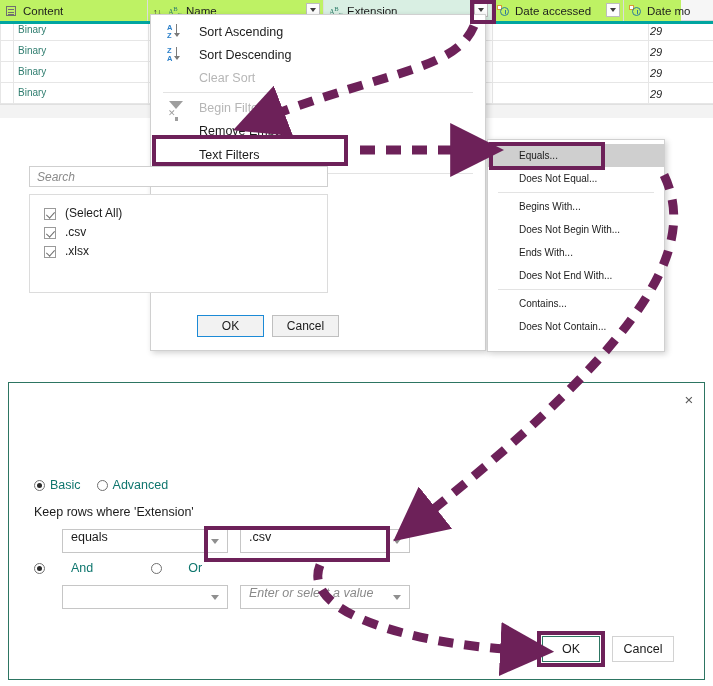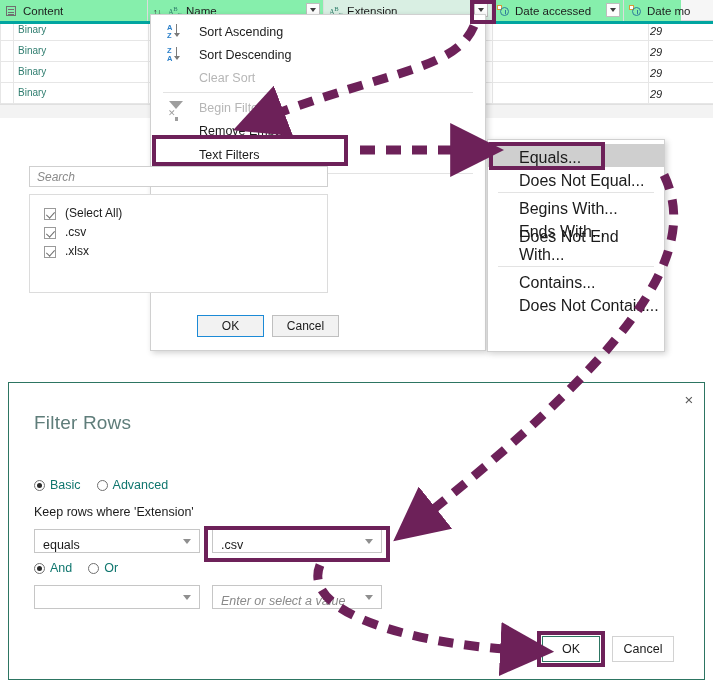--- a/index.html
+++ b/index.html
@@ -11,21 +11,21 @@
     overflow: hidden;
   }
   #root { position: relative; width: 713px; height: 686px; background:#fff; }
 
   
   .grid { position:absolute; left:0; top:0; width:713px; height:380px; background:#fff; }
   .grid-header { position:absolute; left:0; top:0; height:21px; width:713px;
       background:#f6f6f6; border-bottom:1px solid #d9d9d9; display:flex; }
   .hcell { position:relative; height:21px; display:flex; align-items:center;
       font-size:11.5px; color:#1d1d1d; border-right:1px solid #dcdcdc;
-      padding-left:4px; background:#86efac; }
+      padding-left:4px; background:#bef264; }
   .hcell.sel { background:#d9efe3; }
   .hcell .htxt { margin-left:4px; white-space:nowrap; }
   .hicon { width:15px; height:15px; flex:0 0 15px; position:relative; }
   .hdrop { position:absolute; right:3px; top:3px; width:14px; height:14px;
       border:1px solid #bdbdbd; background:#fdfdfd; display:flex;
       align-items:center; justify-content:center; }
   .hdrop:after { content:""; border-left:3.5px solid transparent;
       border-right:3.5px solid transparent; border-top:4px solid #3c3c3c; display:block; }
 
   .accent-row { position:absolute; left:0; top:21px; height:3px; width:713px; background:#00a5a0; }
@@ -91,22 +91,22 @@
       font-size:12px; color:#1b1b1b; display:flex; align-items:center;
       justify-content:center; }
   .btn.focus-blue { border:1.5px solid #1c8ad6; background:#f2f2f2; }
   .mbtn-ok { position:absolute; left:197px; top:315px; width:67px; }
   .mbtn-cancel { position:absolute; left:272px; top:315px; width:67px; }
 
   
   .submenu { position:absolute; left:487px; top:139px; width:178px; height:213px;
       background:#fff; border:1px solid #d0d0d0;
       box-shadow:2px 2px 6px rgba(0,0,0,.18); }
-  .si { height:23px; display:flex; align-items:flex-end; padding-left:31px;
-      font-size:16px; color:#1b1b1b; }
+  .si { height:23px; display:flex; align-items:center; padding-left:31px;
+      font-size:10px; color:#1b1b1b; }
   .si.hl { background:#cfcfcf; }
   .ssep { height:1px; background:#e3e3e3; margin:2px 10px; }
 
   
   .dialog { position:absolute; left:8px; top:382px; width:697px; height:298px;
       background:#fff; border:1.5px solid #2d7562; }
   .dlg-title { position:absolute; left:34px; top:412px; font-size:19px;
       color:#5f7d7a; letter-spacing:.2px; }
   .dlg-sub { position:absolute; left:34px; top:448px; font-size:12.5px; color:#1b1b1b; }
   .closex { position:absolute; left:679px; top:389px; width:20px; height:20px;
@@ -114,21 +114,21 @@
 
   .radio-row { position:absolute; display:flex; align-items:center; font-size:12.5px; color:#0f766e; }
   .rd { width:11px; height:11px; border:1px solid #707070; border-radius:50%;
       background:#fff; margin-right:5px; position:relative; flex:0 0 11px; }
   .rd.on:after { content:""; position:absolute; left:2px; top:2px; width:5px; height:5px;
       background:#2b2b2b; border-radius:50%; }
   .rd-gap { width:16px; }
 
   .keeprow { position:absolute; left:34px; top:505px; font-size:12.5px; color:#1b1b1b; }
   .dd { position:absolute; height:24px; border:1px solid #c6c6c6; background:#fff;
-      display:flex; align-items:flex-end; padding-left:8px; font-size:12.5px; color:#1b1b1b; }
+      display:flex; align-items:flex-start; padding-left:8px; font-size:12.5px; color:#1b1b1b;margin-left:28px; }
   .dd .caret { position:absolute; right:8px; top:9px; border-left:4px solid transparent;
       border-right:4px solid transparent; border-top:5px solid #8f8f8f; }
   .dd.ph { color:#8a8a8a; font-style:italic; }
 
   .dlg-ok { position:absolute; left:542px; top:636px; width:58px; height:26px;
       border:1.4px solid #2d7562; background:#fff; font-size:12.5px; color:#1b1b1b;
       display:flex; align-items:center; justify-content:center; }
   .dlg-cancel { position:absolute; left:612px; top:636px; width:62px; height:26px;
       border:1px solid #d2d2d2; background:#fff; font-size:12.5px; color:#1b1b1b;
       display:flex; align-items:center; justify-content:center; }
@@ -295,38 +295,40 @@
       <span>Equals...</span>
     </div>
     <div class="si">
       <span>Does Not Equal...</span>
     </div>
     <div class="ssep"></div>
     <div class="si">
       <span>Begins With...</span>
     </div>
     <div class="si">
+      <span>Does Not Begin With...</span>
+    </div>
+    <div class="si">
       <span>Ends With...</span>
     </div>
     <div class="si">
       <span>Does Not End With...</span>
     </div>
     <div class="ssep"></div>
     <div class="si">
       <span>Contains...</span>
     </div>
     <div class="si">
       <span>Does Not Contain...</span>
     </div>
   </div>
 
   <div class="dialog"></div>
 
   <div class="closex">×</div>
-  <div class="dlg-title">Filter Rows</div>
 
   <div class="radio-row" style="left:34px; top:478px;">
     <span class="rd on"></span>
     <span>Basic</span>
     <span class="rd-gap"></span>
     <span class="rd"></span>
     <span>Advanced</span>
   </div>
 
   <div class="keeprow">Keep rows where 'Extension'</div>
@@ -334,21 +336,21 @@
   <div class="dd" style="left:34px; top:529px; width:166px;">
     <span>equals</span>
     <span class="caret"></span>
   </div>
 
   <div class="dd" style="left:212px; top:529px; width:170px;">
     <span>.csv</span>
     <span class="caret"></span>
   </div>
 
-  <div class="radio-row" style="left:34px; top:561px;">
+  <div class="radio-row" style="left:34px; top:561px;gap:21px;">
     <span class="rd on"></span>
     <span>And</span>
     <span class="rd-gap"></span>
     <span class="rd"></span>
     <span>Or</span>
   </div>
 
   <div class="dd" style="left:34px; top:585px; width:166px;">
     <span></span>
     <span class="caret"></span>

